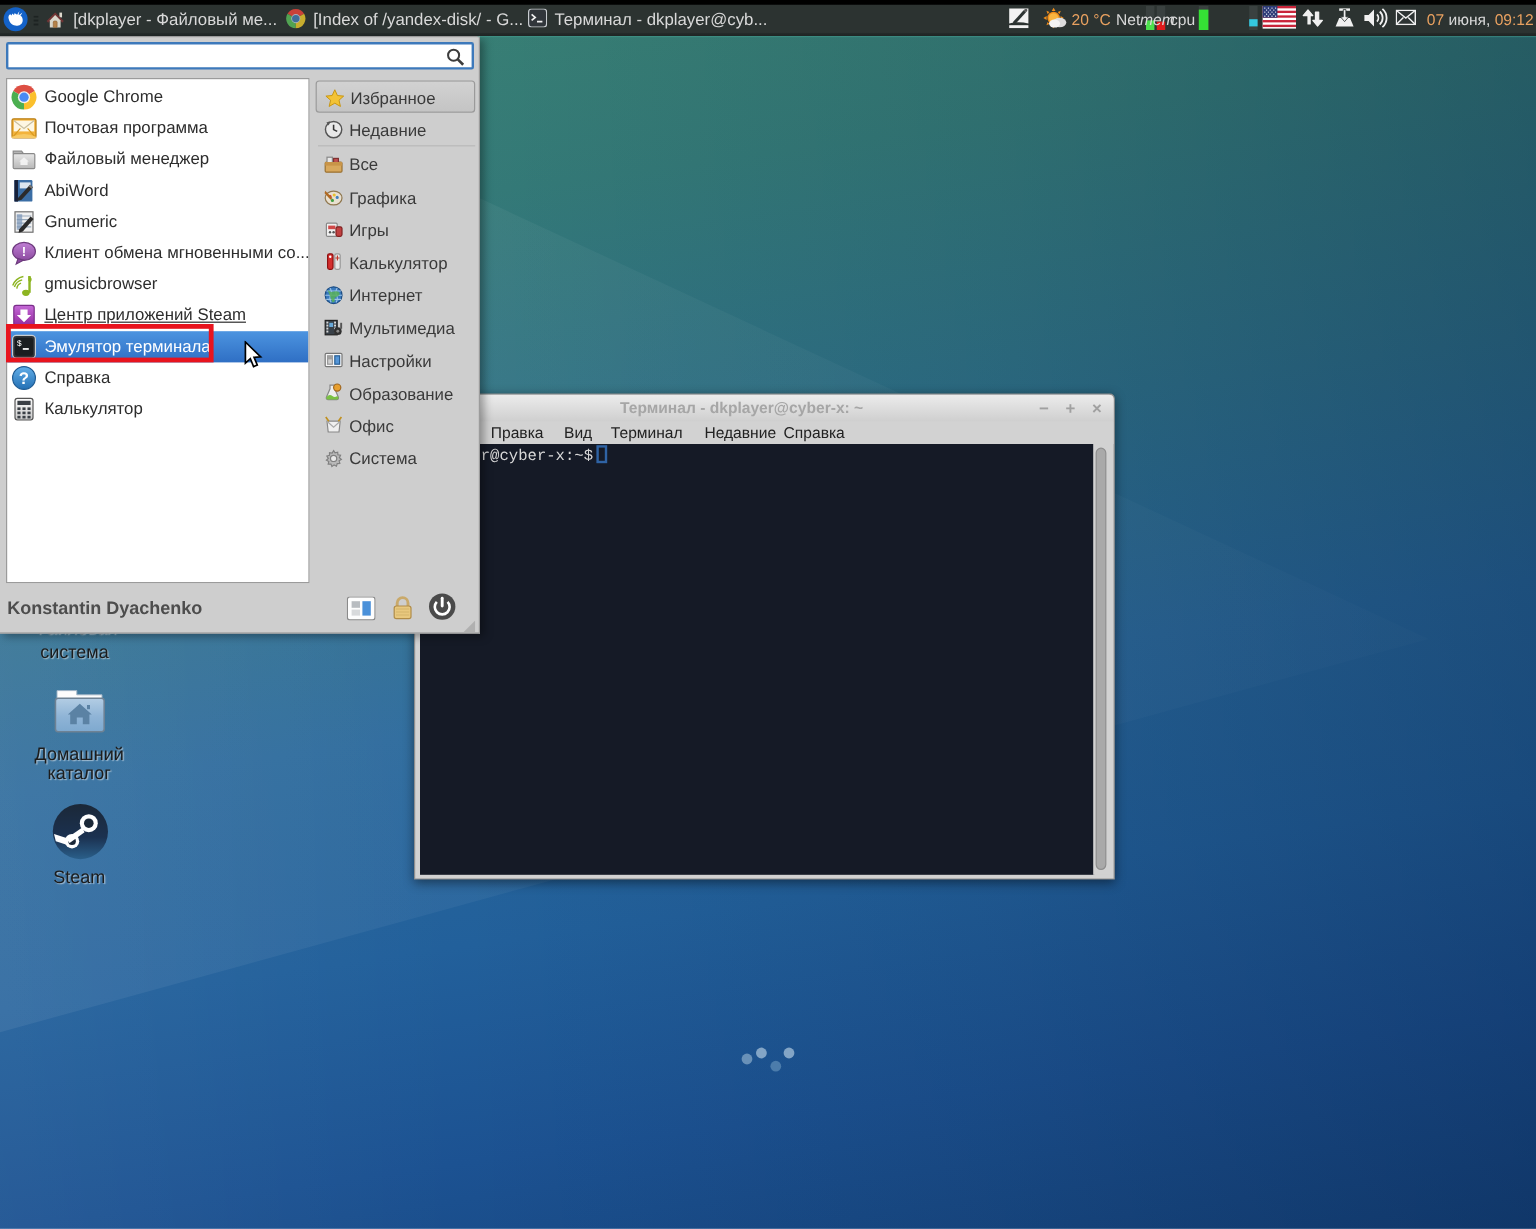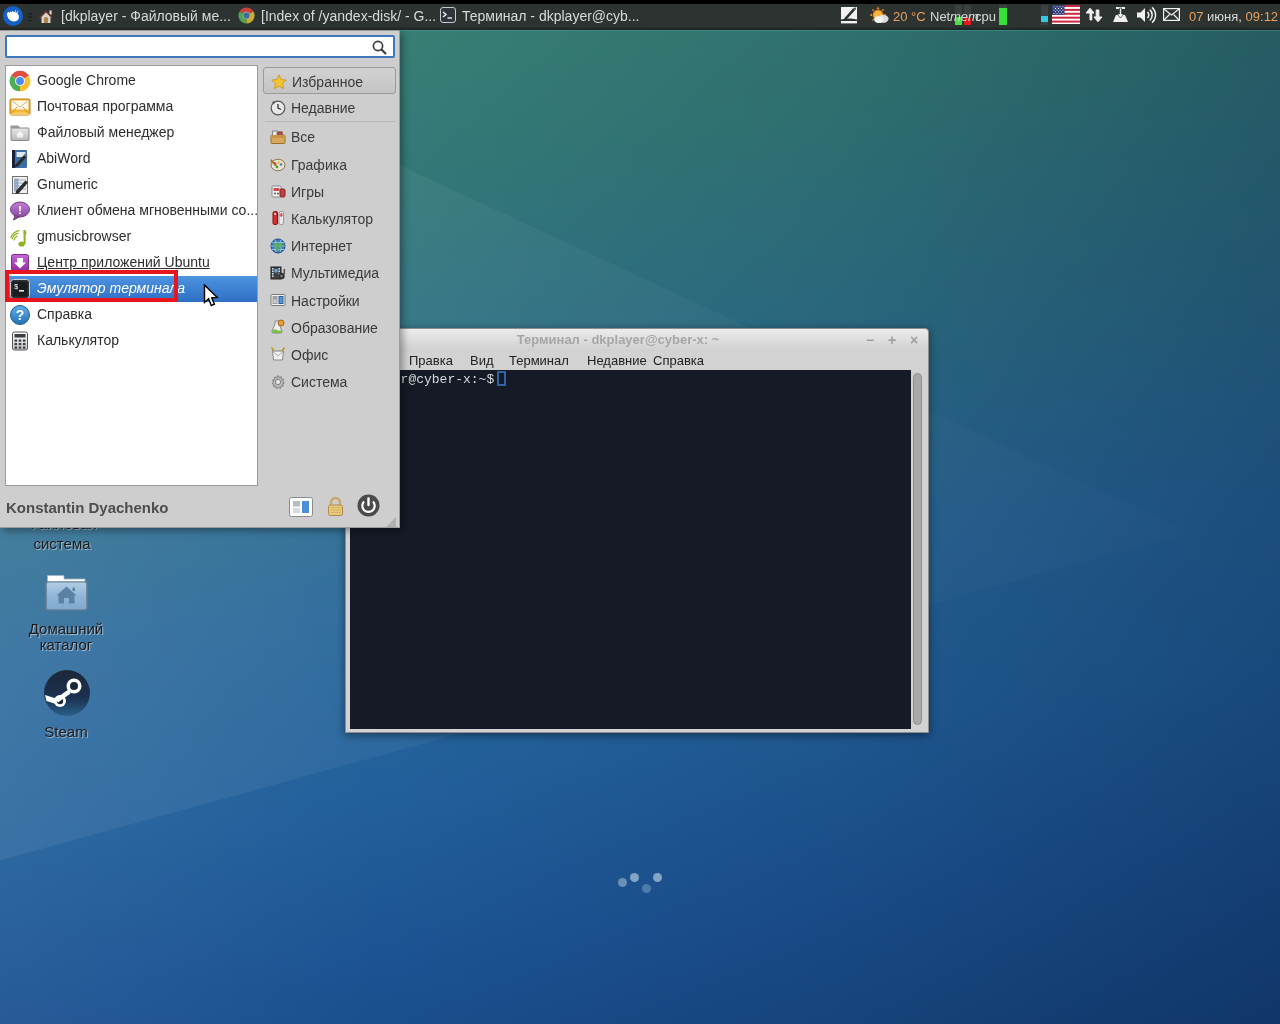--- a/index.html
+++ b/index.html
@@ -24,21 +24,21 @@
 
 
 #menu { position:absolute; left:0; top:30px; width:400px; height:498px; background:#cecece; border:1px solid #9b9b9b; border-left:none; box-shadow:3px 3px 7px rgba(0,0,0,0.35); }
 #searchbox { position:absolute; left:5px; top:4px; width:390px; height:23px; background:#fff; border:2px solid #3d79bb; border-radius:2px; }
 #searchbox .mag { position:absolute; right:5px; top:2px; }
 #applist { position:absolute; left:5px; top:34px; width:253px; height:421px; background:#fff; border:1px solid #9b9b9b; overflow:hidden; }
 .app { position:absolute; left:0; width:100%; height:26px; font-size:14px; color:#2d2d2d; }
 .app .lbl { position:absolute; left:31px; top:4px; white-space:nowrap; }
 .app .ic { position:absolute; left:3px; top:2px; width:22px; height:22px; }
 .app.sel { background:linear-gradient(#4c94e0, #2f6fc4); }
-.app.sel .lbl { color:#fff;font-style:italic; }
+.app.sel .lbl { color:#fff; }
 #redrect { position:absolute; left:5px; top:239px; width:173px; height:32px; border:4px solid #e8141e; z-index:30; }
 #cats { position:absolute; left:263px; top:36px; width:133px; }
 .cat { position:relative; height:27.2px; font-size:14px; color:#3a3a3a; }
 .cat .lbl { position:absolute; left:28px; top:6px; white-space:nowrap; }
 .cat .ic { position:absolute; left:7px; top:5.5px; width:16px; height:16px; }
 .cat.sel { background:linear-gradient(#d2d2d2,#c4c4c4); border:1px solid #9a9a9a; border-radius:3px; }
 #catsep { height:1px; border-bottom:1px solid #b9b9b9; margin-bottom:1px; margin-left:2px; }
 #footer { position:absolute; left:0px; bottom:3px; width:100%; height:30px; }
 #uname { position:absolute; left:6px; top:5px; font-size:15px; font-weight:bold; color:#4d4d4d; }
 
@@ -226,21 +226,21 @@
           <div class="ic"><svg width="22" height="22" viewBox="0 0 22 22">
               <rect x="2.5" y="2.5" width="17" height="17" rx="2" fill="url(#uscg)" stroke="#7a2d8a"></rect>
               <defs>
                 <linearGradient id="uscg" x1="0" y1="0" x2="0" y2="1">
                   <stop offset="0" stop-color="#c469d6"></stop>
                   <stop offset="1" stop-color="#93299f"></stop>
                 </linearGradient>
               </defs>
               <path d="M8 6 L14 6 L14 10.5 L17 10.5 L11 16.5 L5 10.5 L8 10.5 Z" fill="#fff"></path>
             </svg></div>
-          <div class="lbl" style="text-decoration:underline;">Центр приложений Ubuntu</div>
+          <div class="lbl" style="text-decoration:underline;">Центр приложений Steam</div>
         </div>
       <div class="app sel" style="top:210px;">
           <div class="ic"><svg width="22" height="22" viewBox="0 0 22 22">
               <rect x="1.5" y="1.5" width="19" height="19" rx="3" fill="#2f3337" stroke="#c9cdd1"></rect>
               <rect x="3.5" y="3.5" width="15" height="15" rx="1.5" fill="#1a1d20"></rect>
               <text x="5" y="10.5" font-family="Liberation Mono" font-size="7" fill="#ffffff">$</text>
               <rect x="10" y="12" width="5" height="1.6" fill="#e8e8e8"></rect>
             </svg></div>
           <div class="lbl">Эмулятор терминала</div>
         </div>

